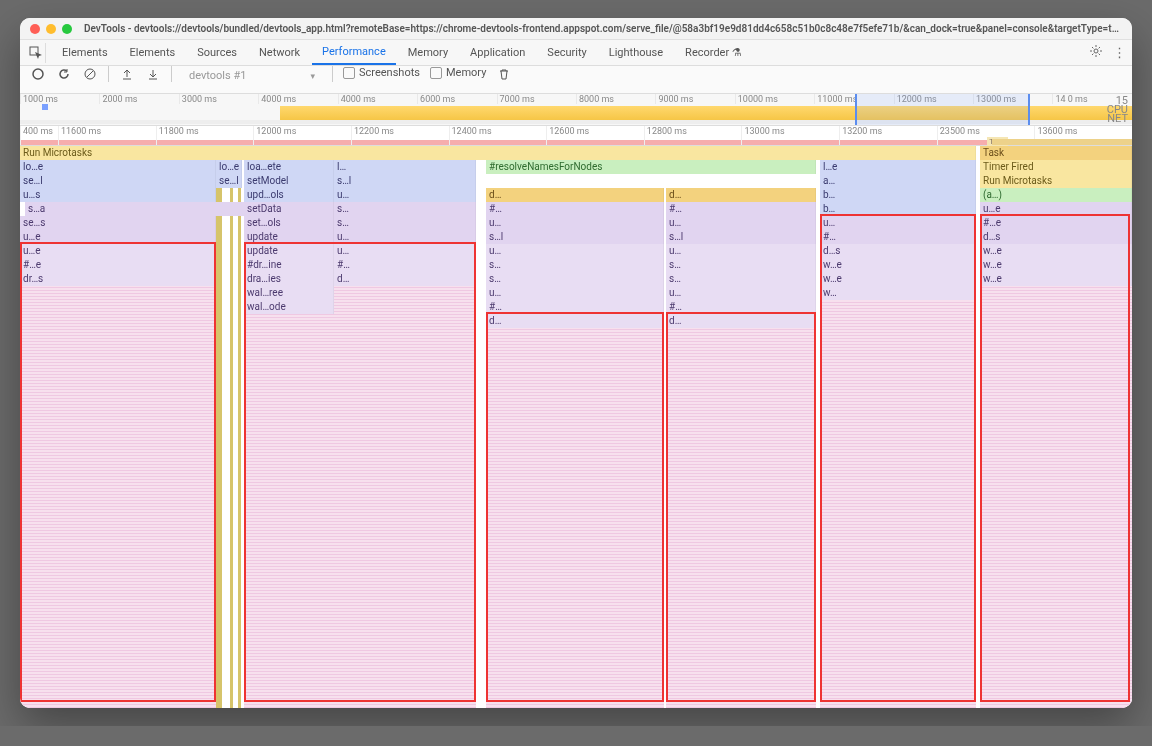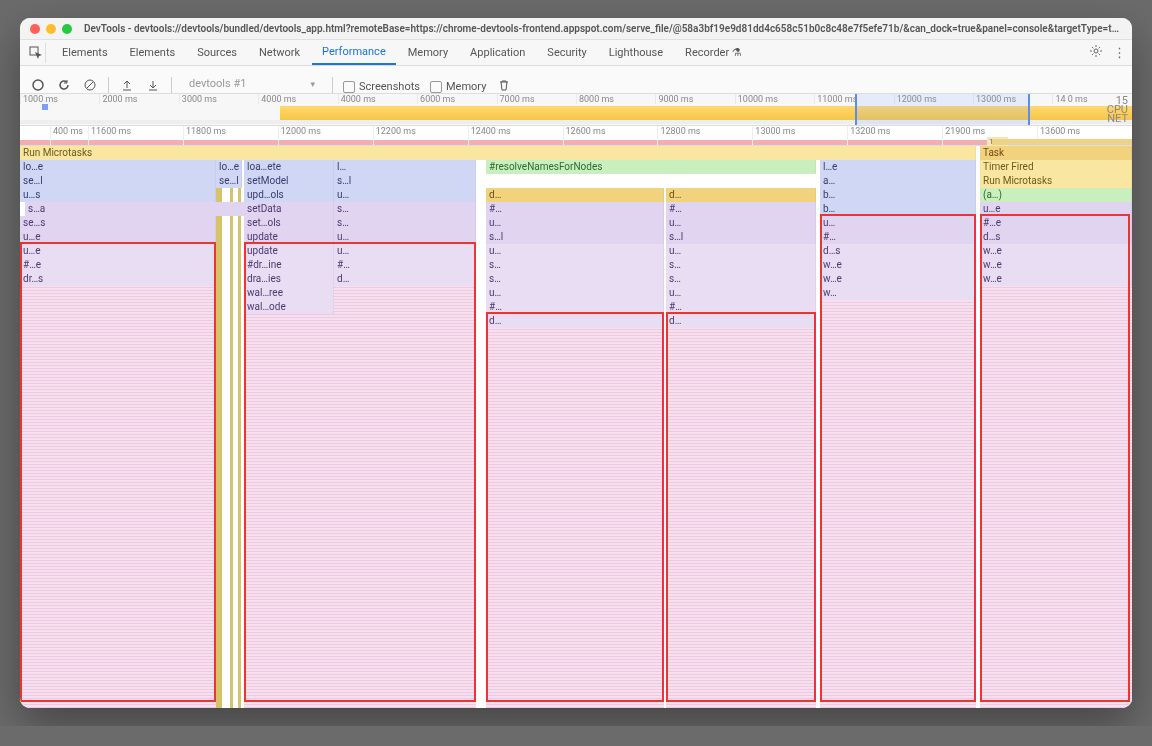--- a/index.html
+++ b/index.html
@@ -47,21 +47,21 @@
     width:20px; height:20px; display:flex;align-items:center;justify-content:center;
     border-right:1px solid #ddd; margin-right:4px; color:#555; cursor:pointer;
   }
   .tab {
     padding: 0 10px; height:100%; display:flex;align-items:center;
     color:#555; cursor:pointer; font-size:11px;
   }
   .tab.active { color:#1a73e8; border-bottom:2px solid #1a73e8; }
   .right-icons { margin-left:auto; display:flex; gap:10px; align-items:center; color:#666;}
   .toolbar {
-    height:28px; display:flex; align-items:flex-end; gap:10px;
+    height:28px; display:flex; align-items:flex-start; gap:10px;
     padding:0 10px; border-bottom:1px solid #ddd; background:#fafafa;
     font-size:11px; color:#555;
   }
   .tb-icon { width:16px; height:16px; display:flex;align-items:center;justify-content:center; cursor:pointer;}
   .tb-sep { width:1px; height:16px; background:#ccc; }
   .tb-select {
     display:flex; align-items:center; gap:6px; color:#999;
     border:1px solid transparent; padding:2px 6px; min-width:140px;
   }
   .tb-select .chev { font-size:9px; margin-left:auto;}
@@ -74,21 +74,21 @@
   }
   .ov-labels{position:absolute;right:4px;top:2px;line-height:9px;font-size:11px;color:#888;text-align:right;z-index:3}
   .ov-ticks{position:absolute;left:0;right:0;top:0;display:flex;}
   .ov-tick{flex:1;border-left:1px solid #e9e9e9;padding-left:2px;color:#888;}
   .ov-band{position:absolute;left:0;right:0;top:12px;height:14px;background:linear-gradient(#ffd86e,#f6c646);}
   .ov-band2{position:absolute;left:0;right:0;top:26px;height:4px;background:#eee;}
   .ov-spike{position:absolute;top:10px;width:6px;height:6px;background:#7aa0ff;}
   .ov-sel{position:absolute;top:0;bottom:0;background:rgba(128,170,255,.15);border-left:2px solid #5b8def;border-right:2px solid #5b8def;}
   
   .ruler{height:20px;background:#fff;border-bottom:1px solid #ddd;position:relative;font-size:9px;color:#888;background-image:linear-gradient(to bottom,#fff 0,#fff 14px,#f6adad 14px,#f6adad 20px);}
-  .rl-ticks{position:absolute;inset:0;display:flex;margin-left:30px;}
+  .rl-ticks{position:absolute;inset:0;display:flex;}
   .rl-tick{flex:1;border-left:1px solid #eee;padding-left:2px;}
   .rl-task{position:absolute;right:0;bottom:0;height:6px;width:140px;background:#edd28a;}
   .rl-task-label{position:absolute;right:124px;bottom:-1px;font-size:8px;color:#876;background:#f5e6b5;padding:0 2px;}
   
   .flame-wrap{position:relative;height:562px;background:#fff;overflow:hidden;}
   .row{height:14px;line-height:14px;font-size:10px;position:relative;}
   .bar{position:absolute;height:14px;font-size:10px;line-height:14px;padding:0 3px;white-space:nowrap;overflow:hidden;border-right:1px solid rgba(0,0,0,.04);}
   .c-yellow{background:#f9e6a0;color:#6b5b1a;}
   .c-green {background:#c9efbf;color:#2f6b2f;}
   .c-blue  {background:#cfd7f5;color:#3a3a6e;}
@@ -228,21 +228,21 @@
       <div class="rl-tick" style="flex:0 0 38px">400 ms</div>
       <div class="rl-tick">11600 ms</div>
       <div class="rl-tick">11800 ms</div>
       <div class="rl-tick">12000 ms</div>
       <div class="rl-tick">12200 ms</div>
       <div class="rl-tick">12400 ms</div>
       <div class="rl-tick">12600 ms</div>
       <div class="rl-tick">12800 ms</div>
       <div class="rl-tick">13000 ms</div>
       <div class="rl-tick">13200 ms</div>
-      <div class="rl-tick">21900 ms</div>
+      <div class="rl-tick">23500 ms</div>
       <div class="rl-tick">13600 ms</div>
     </div>
     <span class="rl-task-label">Task</span>
     <div class="rl-task"></div>
   </div>
 
   <div class="flame-wrap">
 
     <div class="thin" style="left:196px;background:#d6c46a;width:6px"></div>
     <div class="thin" style="left:210px;background:#d6c46a;width:3px"></div>

